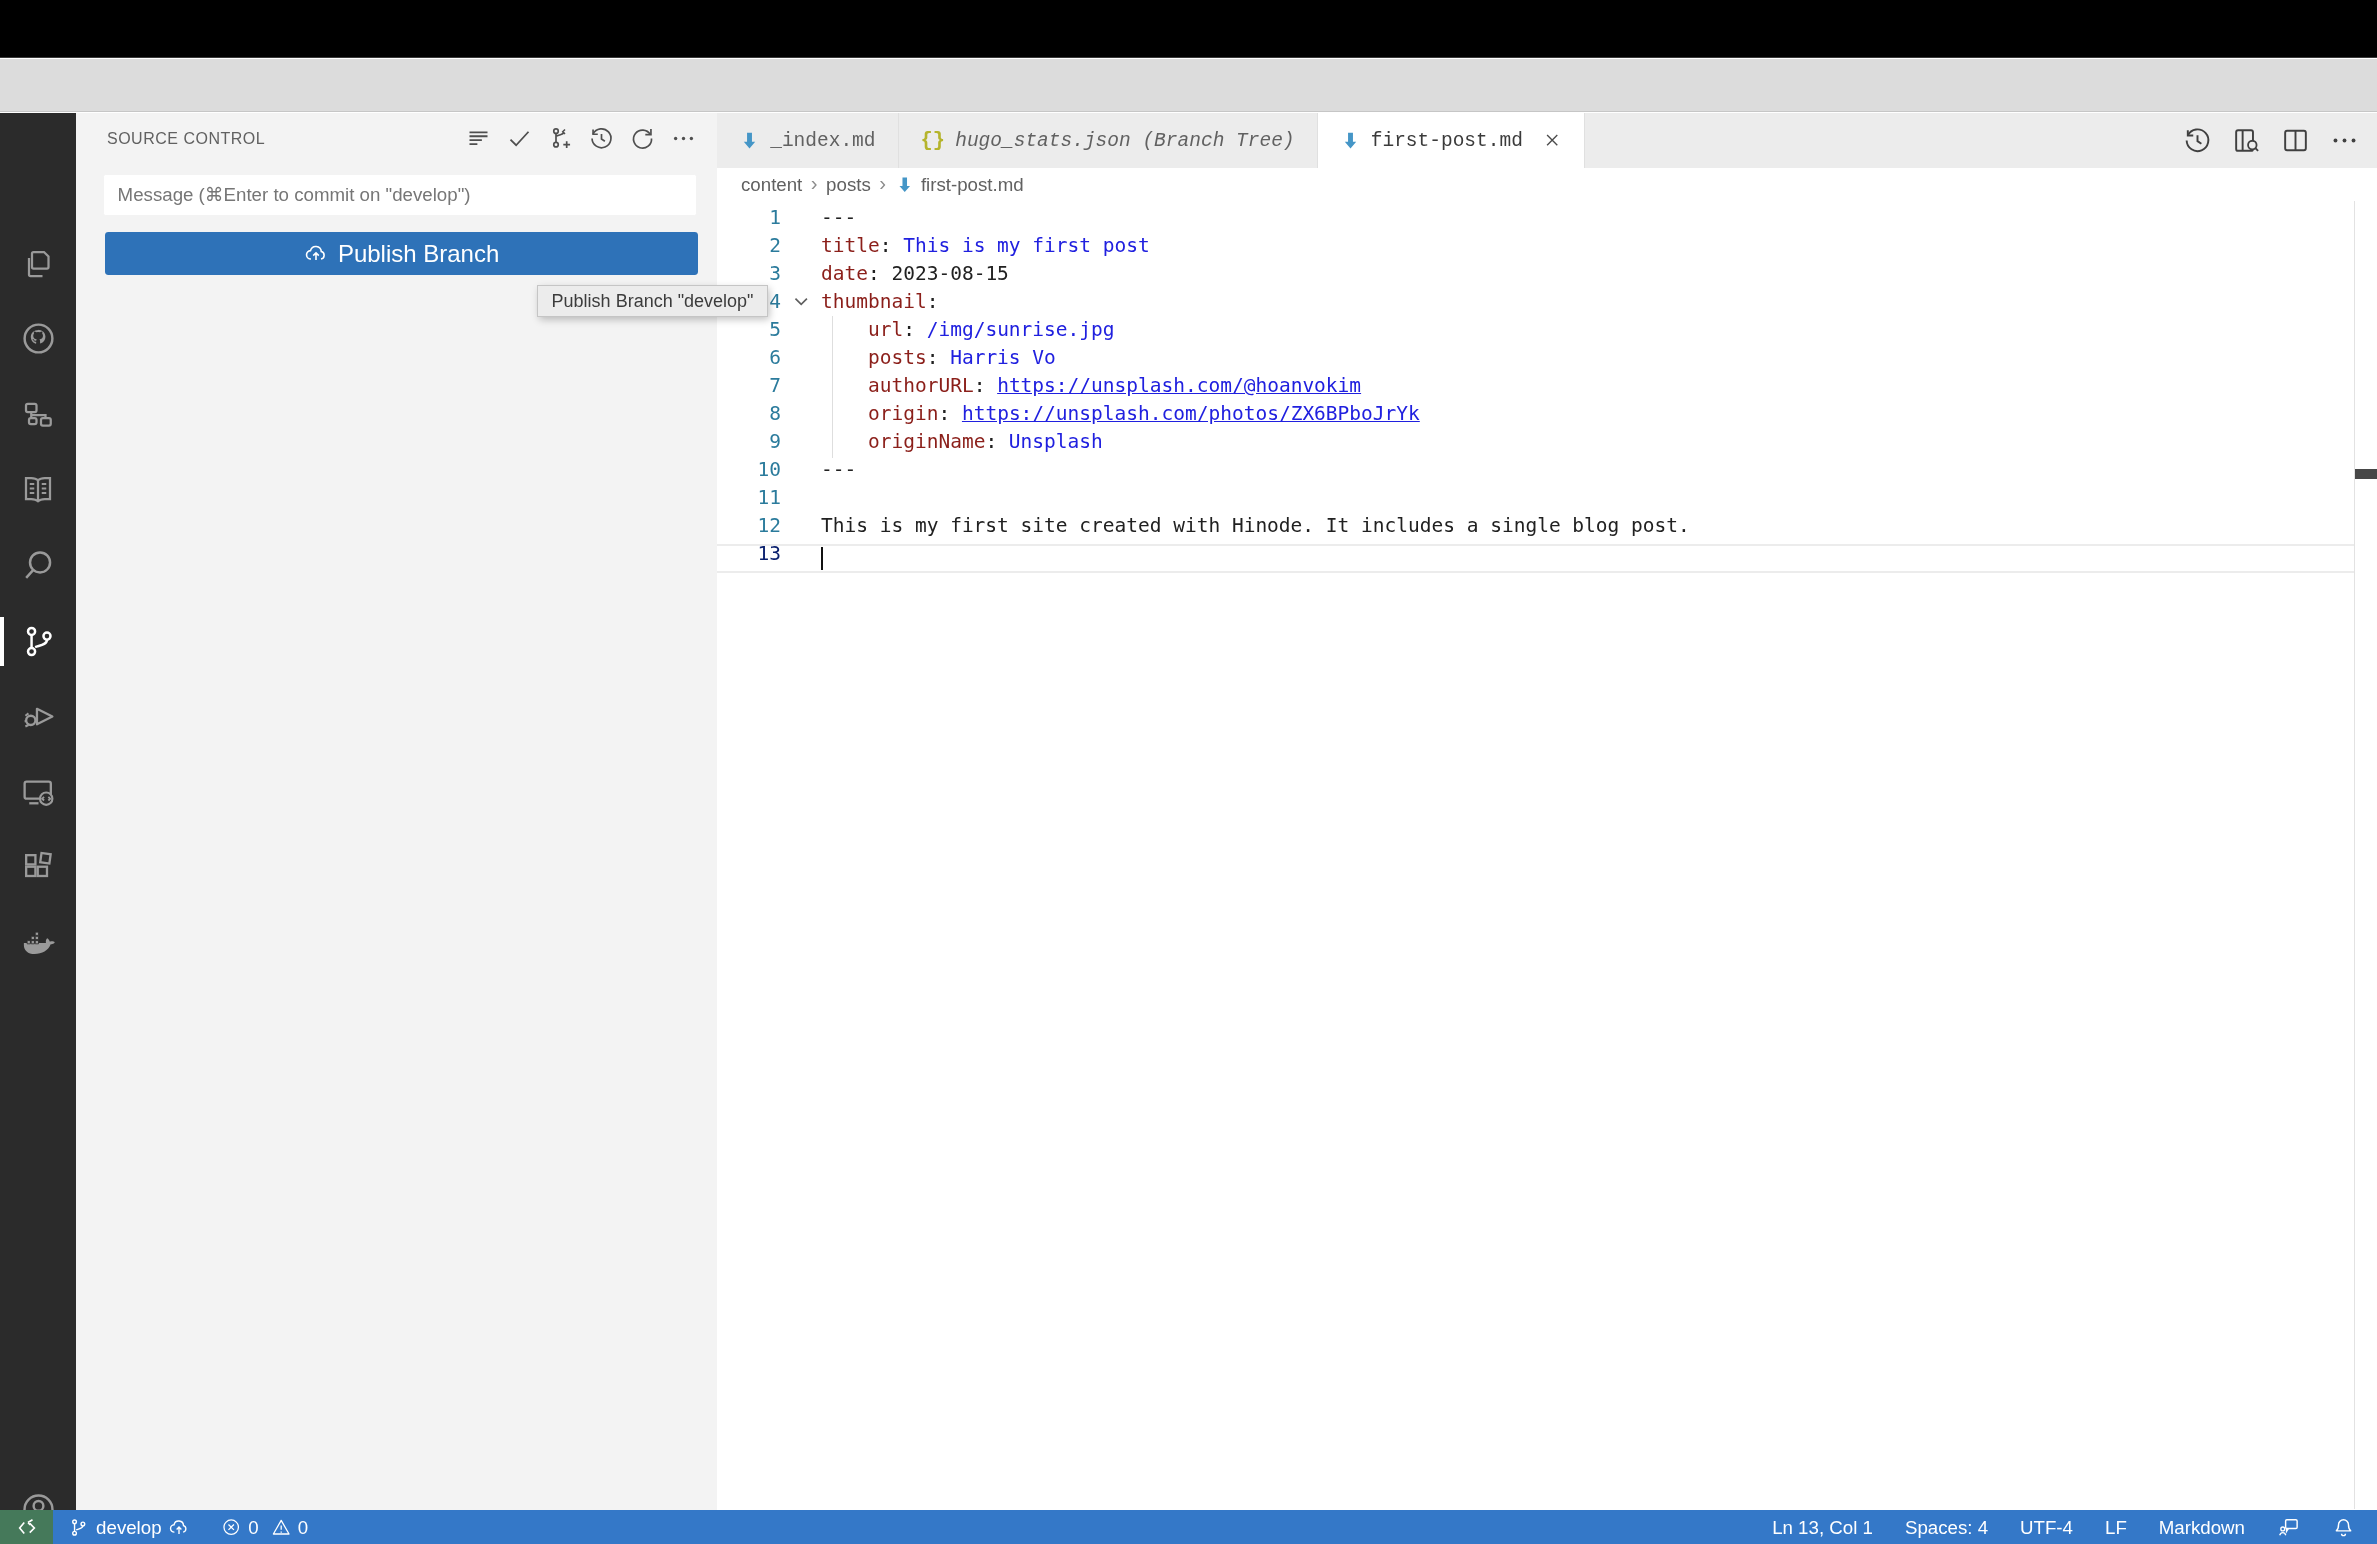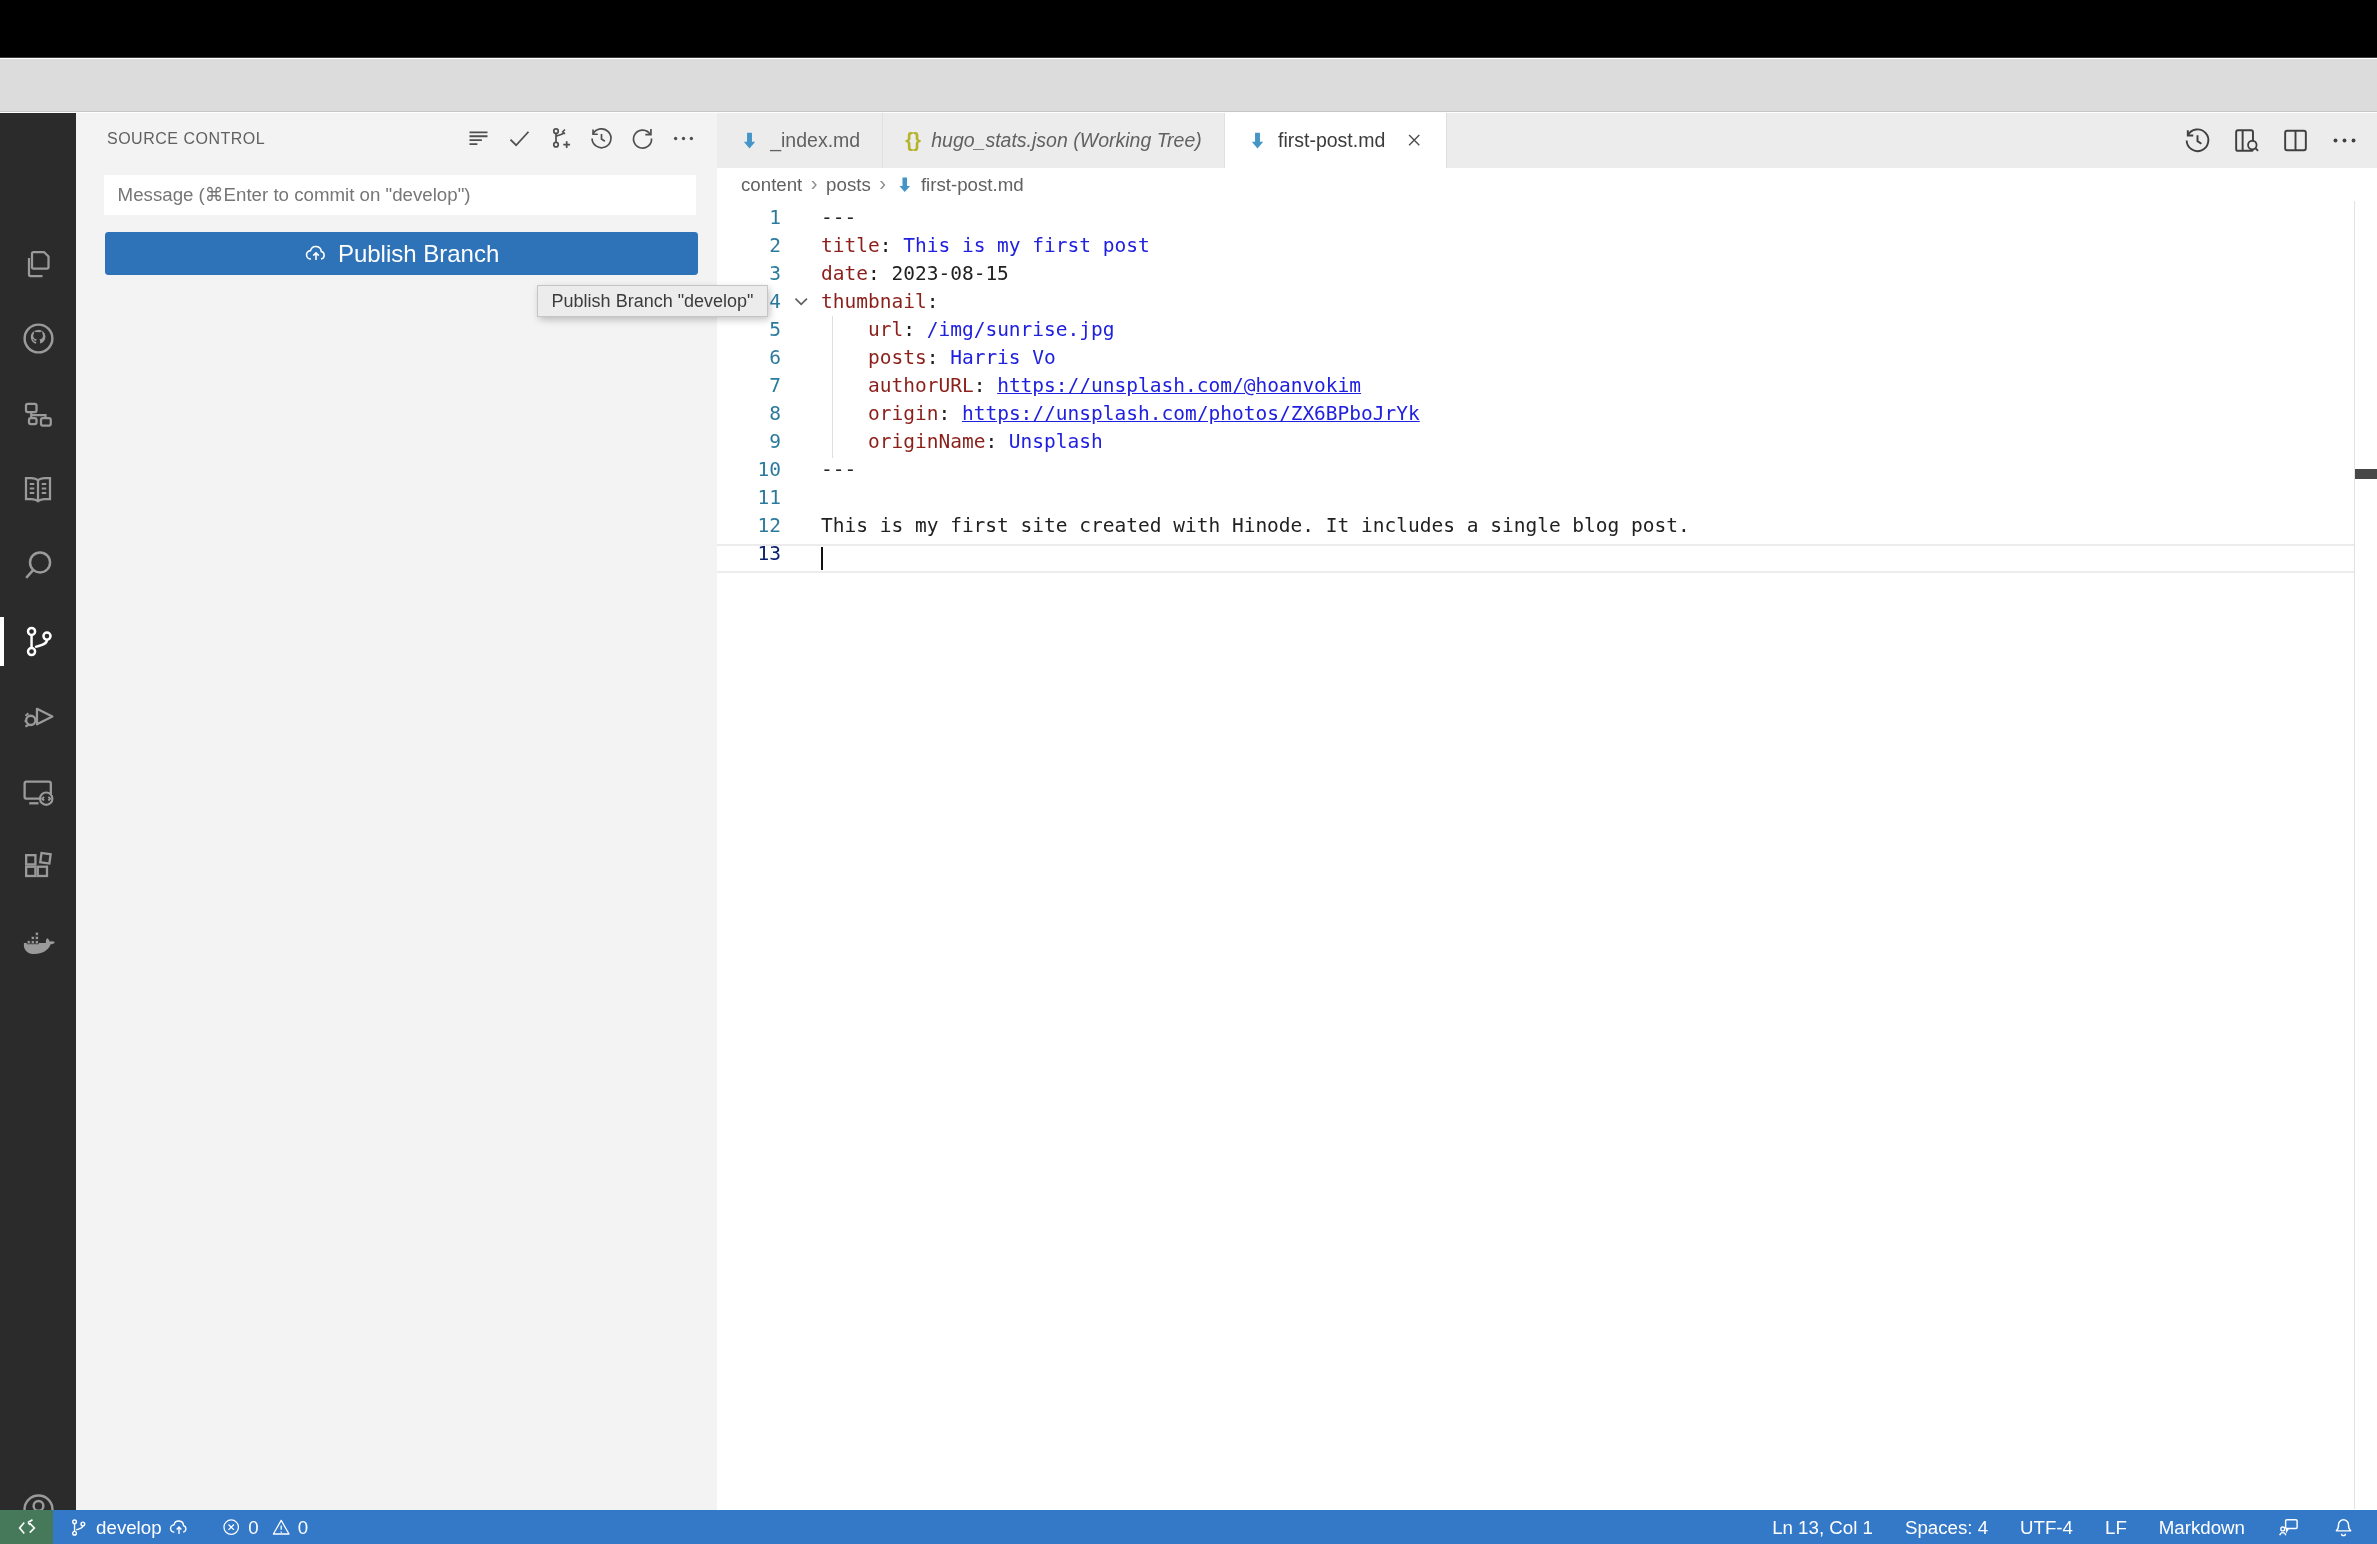--- a/index.html
+++ b/index.html
@@ -31,21 +31,21 @@
   .commit-input { position: absolute; left: 27px; top: 61px; width: 594px; height: 42px; background: #fff; border: 0.8px solid #f3f3f3; border-radius: 2.5px; font-size: 18.7px; color: #be185d; padding: 0 13.6px; outline: none; font-family: "Liberation Sans","DejaVu Sans",sans-serif; }
   .commit-input::placeholder { color: #767676; opacity: 1; }
   .publish-btn { position: absolute; left: 29px; top: 119px; width: 593px; height: 43px; background: #2e72b8; border: none; border-radius: 3.4px; color: #fff; font-size: 24px; display: flex; align-items: center; justify-content: center; gap: 10.2px; cursor: pointer; font-family: inherit; }
 
   
   .tooltip { position: absolute; left: 537px; top: 285px; height: 32px; padding: 0 13.6px; background: #ececec; border: 0.8px solid #c5c5c5; box-shadow: 1.7px 2.5px 7.6px rgba(0,0,0,0.25); font-size: 18px; color: #3c3c3c; display: flex; align-items: center; z-index: 20; white-space: nowrap; }
 
   
   .editor { position: absolute; left: 717px; top: 113px; width: 1660px; height: 1397px; background: #fff; }
   .tabbar { position: absolute; left: 0; top: 0; width: 100%; height: 55px; background: #ececec; display: flex; align-items: stretch; }
-  .tab { display: flex; align-items: center; gap: 10.2px; padding: 0 22px; font-size: 19.5px; color: #616161; border-right: 0.8px solid #e0e0e0; background: #ececec; }
+  .tab { display: flex; align-items: center; gap: 10.2px; padding: 0 22px; font-size: 19.5px; color: #616161; border-right: 0.8px solid #e0e0e0; background: #ececec; font-family: Liberation Mono, monospace; }
   .tab.preview .tab-label { font-style: italic; }
   .tab.active { background: #ffffff; color: #3b3b3b; border-right: 0.8px solid #e0e0e0; }
   .tab-close { margin-left: 8.5px; color: #4c4c4c; display: flex; align-items: center; }
   .tab-actions { margin-left: auto; display: flex; align-items: center; gap: 17px; padding-right: 17px; color: #404040; }
   .tab-actions .tic { width: 32px; height: 32px; display: flex; align-items: center; justify-content: center; }
 
   .breadcrumb { position: absolute; left: 0; top: 55px; width: 100%; height: 33px; background: #fff; display: flex; align-items: center; padding-left: 24px; gap: 8.5px; font-size: 18.7px; color: #616161; }
   .bc-sep { color: #8c8c8c; font-size: 20.4px; line-height: 1; padding-bottom: 3.4px; }
   .bc-item { display: flex; align-items: center; gap: 6.8px; }
 
@@ -272,21 +272,21 @@
   <div class="editor">
     <div class="tabbar">
       <div class="tab">
         <svg width="21" height="21" viewBox="0 0 24 24">
             <path d="M12 21l-6.5-7.5h3.7V3h5.6v10.5h3.7z" fill="#4596c7"></path>
           </svg>
         <span class="tab-label">_index.md</span>
       </div>
       <div class="tab preview">
         <span style="color:#b5b42c;font-size:20.4px;font-weight:bold;font-style:normal">{}</span>
-        <span class="tab-label">hugo_stats.json (Working Tree)</span>
+        <span class="tab-label">hugo_stats.json (Branch Tree)</span>
       </div>
       <div class="tab active">
         <svg width="21" height="21" viewBox="0 0 24 24">
             <path d="M12 21l-6.5-7.5h3.7V3h5.6v10.5h3.7z" fill="#4596c7"></path>
           </svg>
         <span class="tab-label">first-post.md</span>
         <span class="tab-close">
           <svg width="20.4" height="20.4" viewBox="0 0 24 24">
               <path d="M6 6l12 12M18 6L6 18" stroke="currentColor" stroke-width="1.6"></path>
             </svg>

